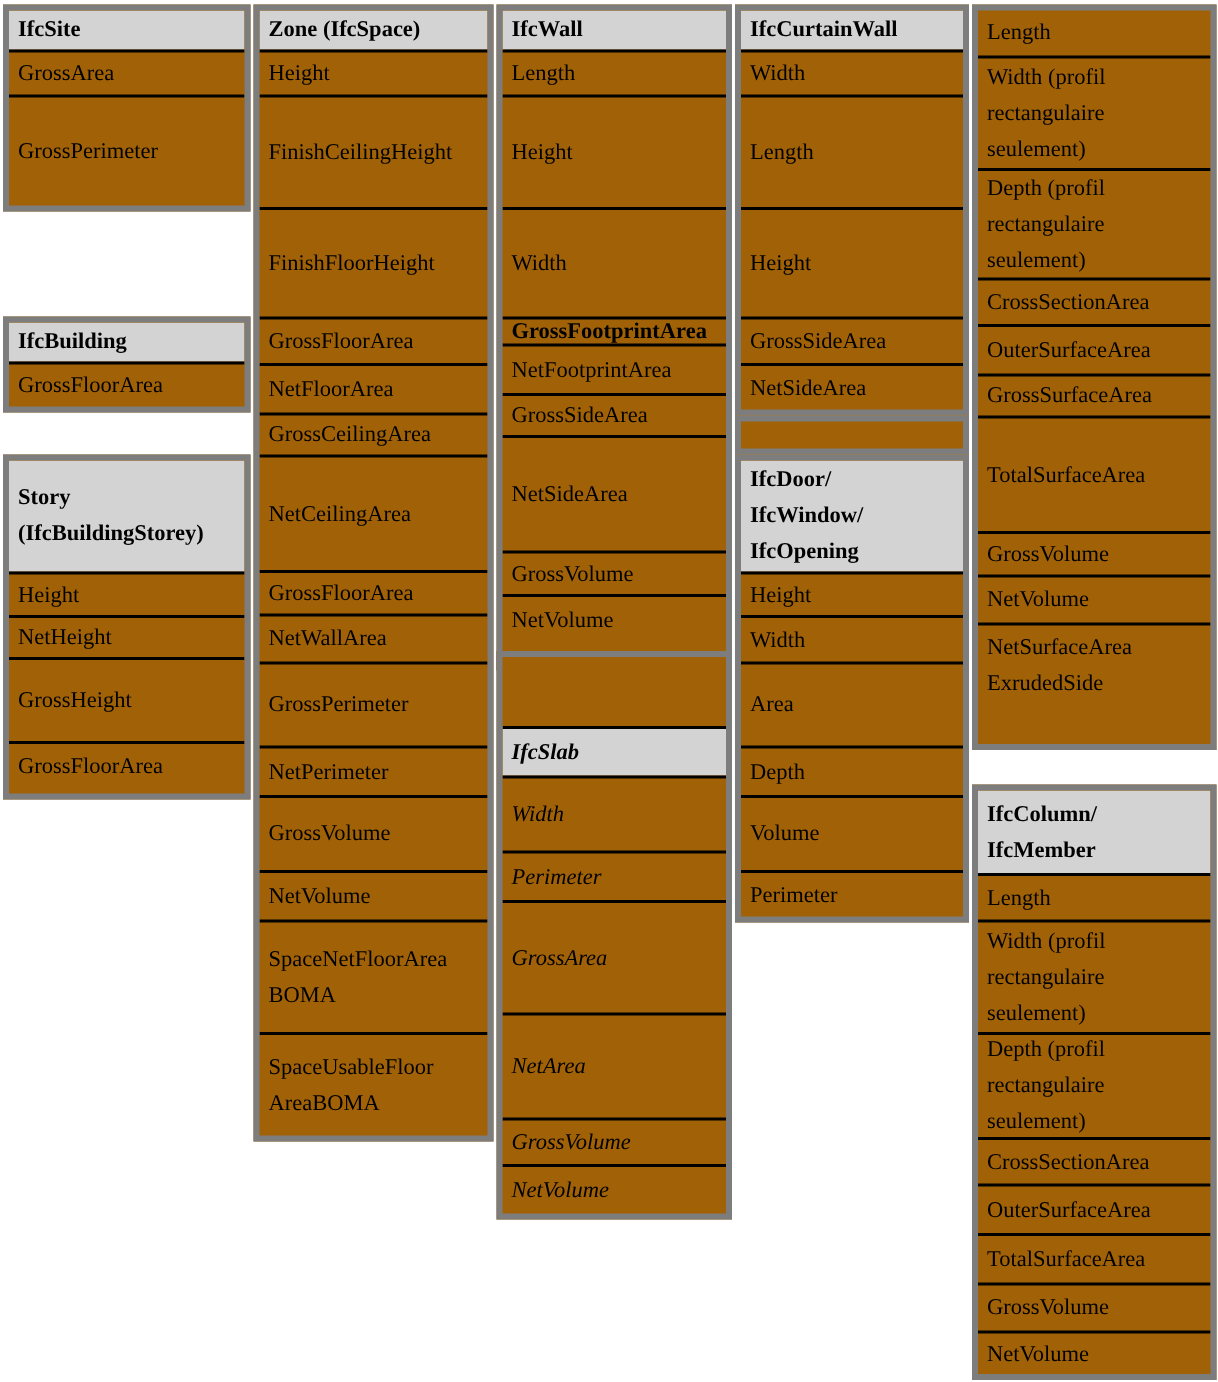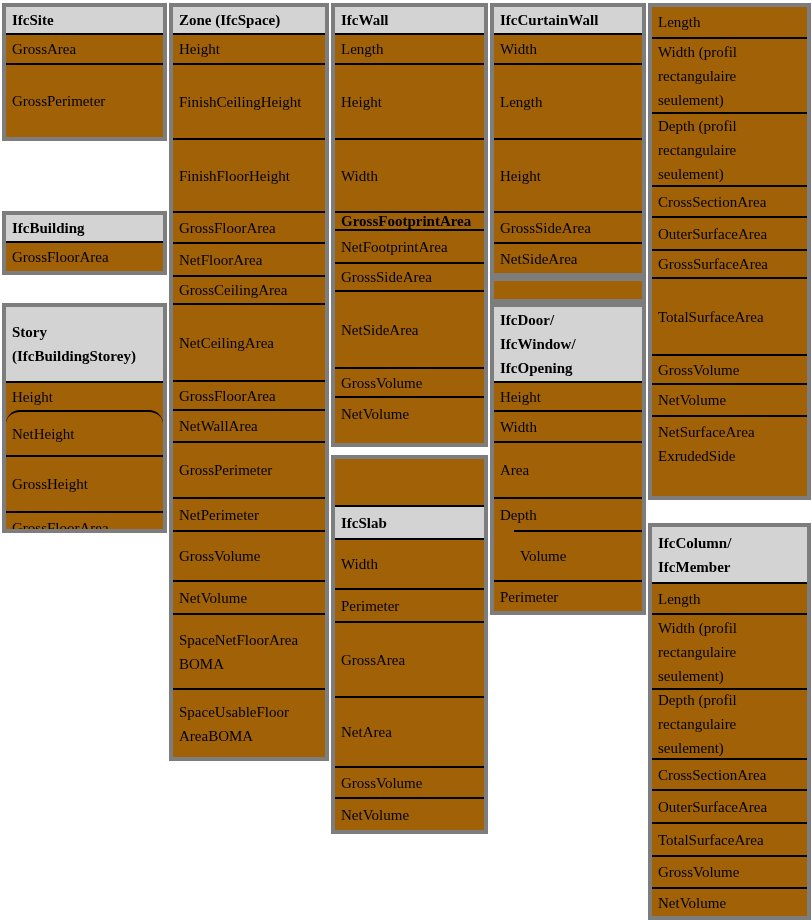--- a/index.html
+++ b/index.html
@@ -49,21 +49,21 @@
       </div>
   </div>
 
   <div class="tbl" style="left:2px;top:303px;width:165px;height:230px;">
     <div class="c h" style="height:74px;">
         <div class="t">Story (IfcBuildingStorey)</div>
       </div>
     <div class="c" style="height:29px;">
         <div class="t">Height</div>
       </div>
-    <div class="c" style="height:45px;border-radius:14px;">
+    <div class="c" style="height:28px;">
         <div class="t">NetHeight</div>
       </div>
     <div class="c" style="height:56px;">
         <div class="t">GrossHeight</div>
       </div>
     <div class="c" style="height:31px;">
         <div class="t">GrossFloorArea</div>
       </div>
   </div>
 
@@ -144,21 +144,21 @@
         <div class="t">NetSideArea</div>
       </div>
     <div class="c" style="height:29px;">
         <div class="t">GrossVolume</div>
       </div>
     <div class="c" style="height:34px;">
         <div class="t">NetVolume</div>
       </div>
   </div>
 
-  <div class="tbl" style="left:331px;top:455px;width:157px;height:379px;">
+  <div class="tbl" style="left:331px;top:434px;width:157px;height:379px;font-style:italic;">
     <div class="c" style="height:46px;">
         <div class="t"></div>
       </div>
     <div class="c h" style="height:33px;">
         <div class="t">IfcSlab</div>
       </div>
     <div class="c" style="height:50px;">
         <div class="t">Width</div>
       </div>
     <div class="c" style="height:33px;">
@@ -218,21 +218,21 @@
       </div>
     <div class="c" style="height:31px;">
         <div class="t">Width</div>
       </div>
     <div class="c" style="height:56px;">
         <div class="t">Area</div>
       </div>
     <div class="c" style="height:33px;">
         <div class="t">Depth</div>
       </div>
-    <div class="c" style="height:50px;margin-left:20px;">
+    <div class="c" style="height:50px;">
         <div class="t">Volume</div>
       </div>
     <div class="c" style="height:31px;">
         <div class="t">Perimeter</div>
       </div>
   </div>
 
   <div class="tbl" style="left:648px;top:3px;width:163px;height:497px;">
     <div class="c" style="height:30px;">
         <div class="t">Length</div>

